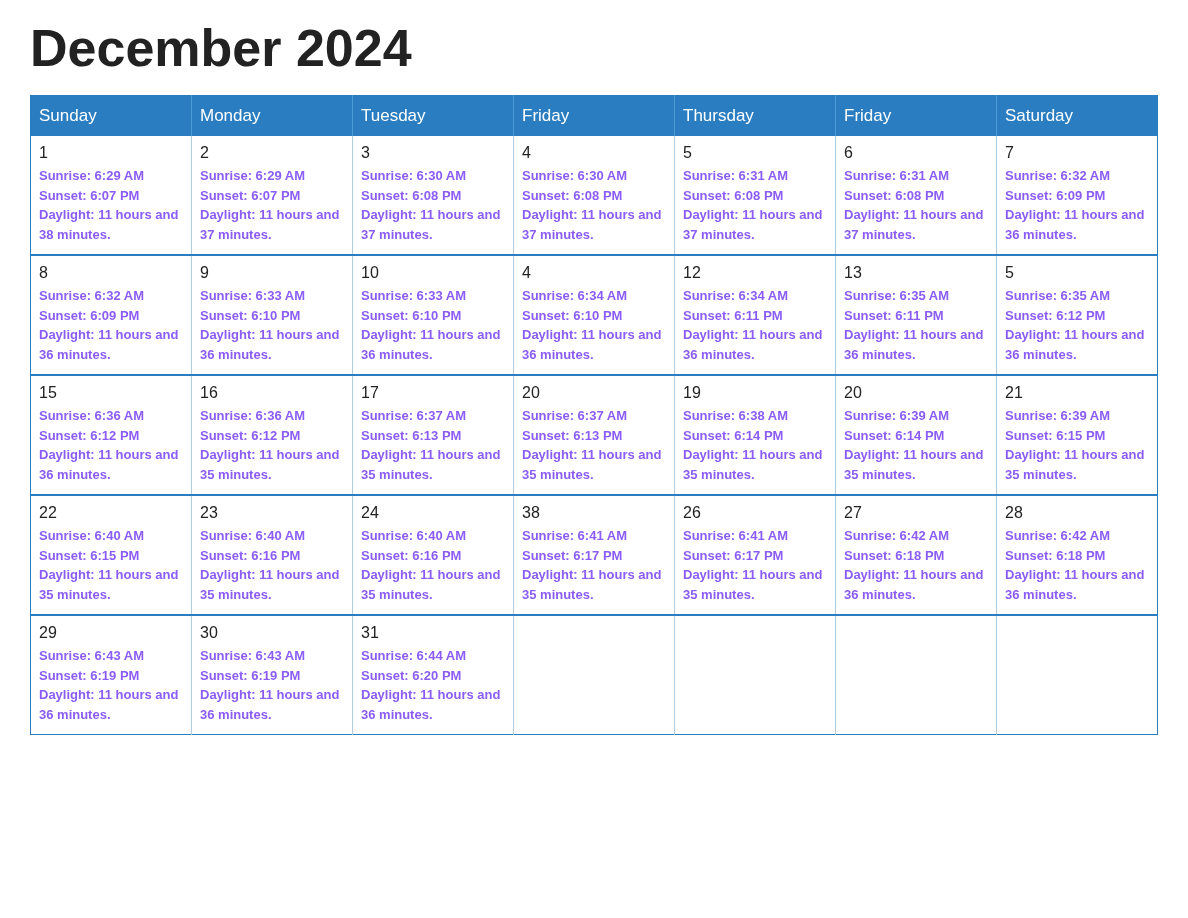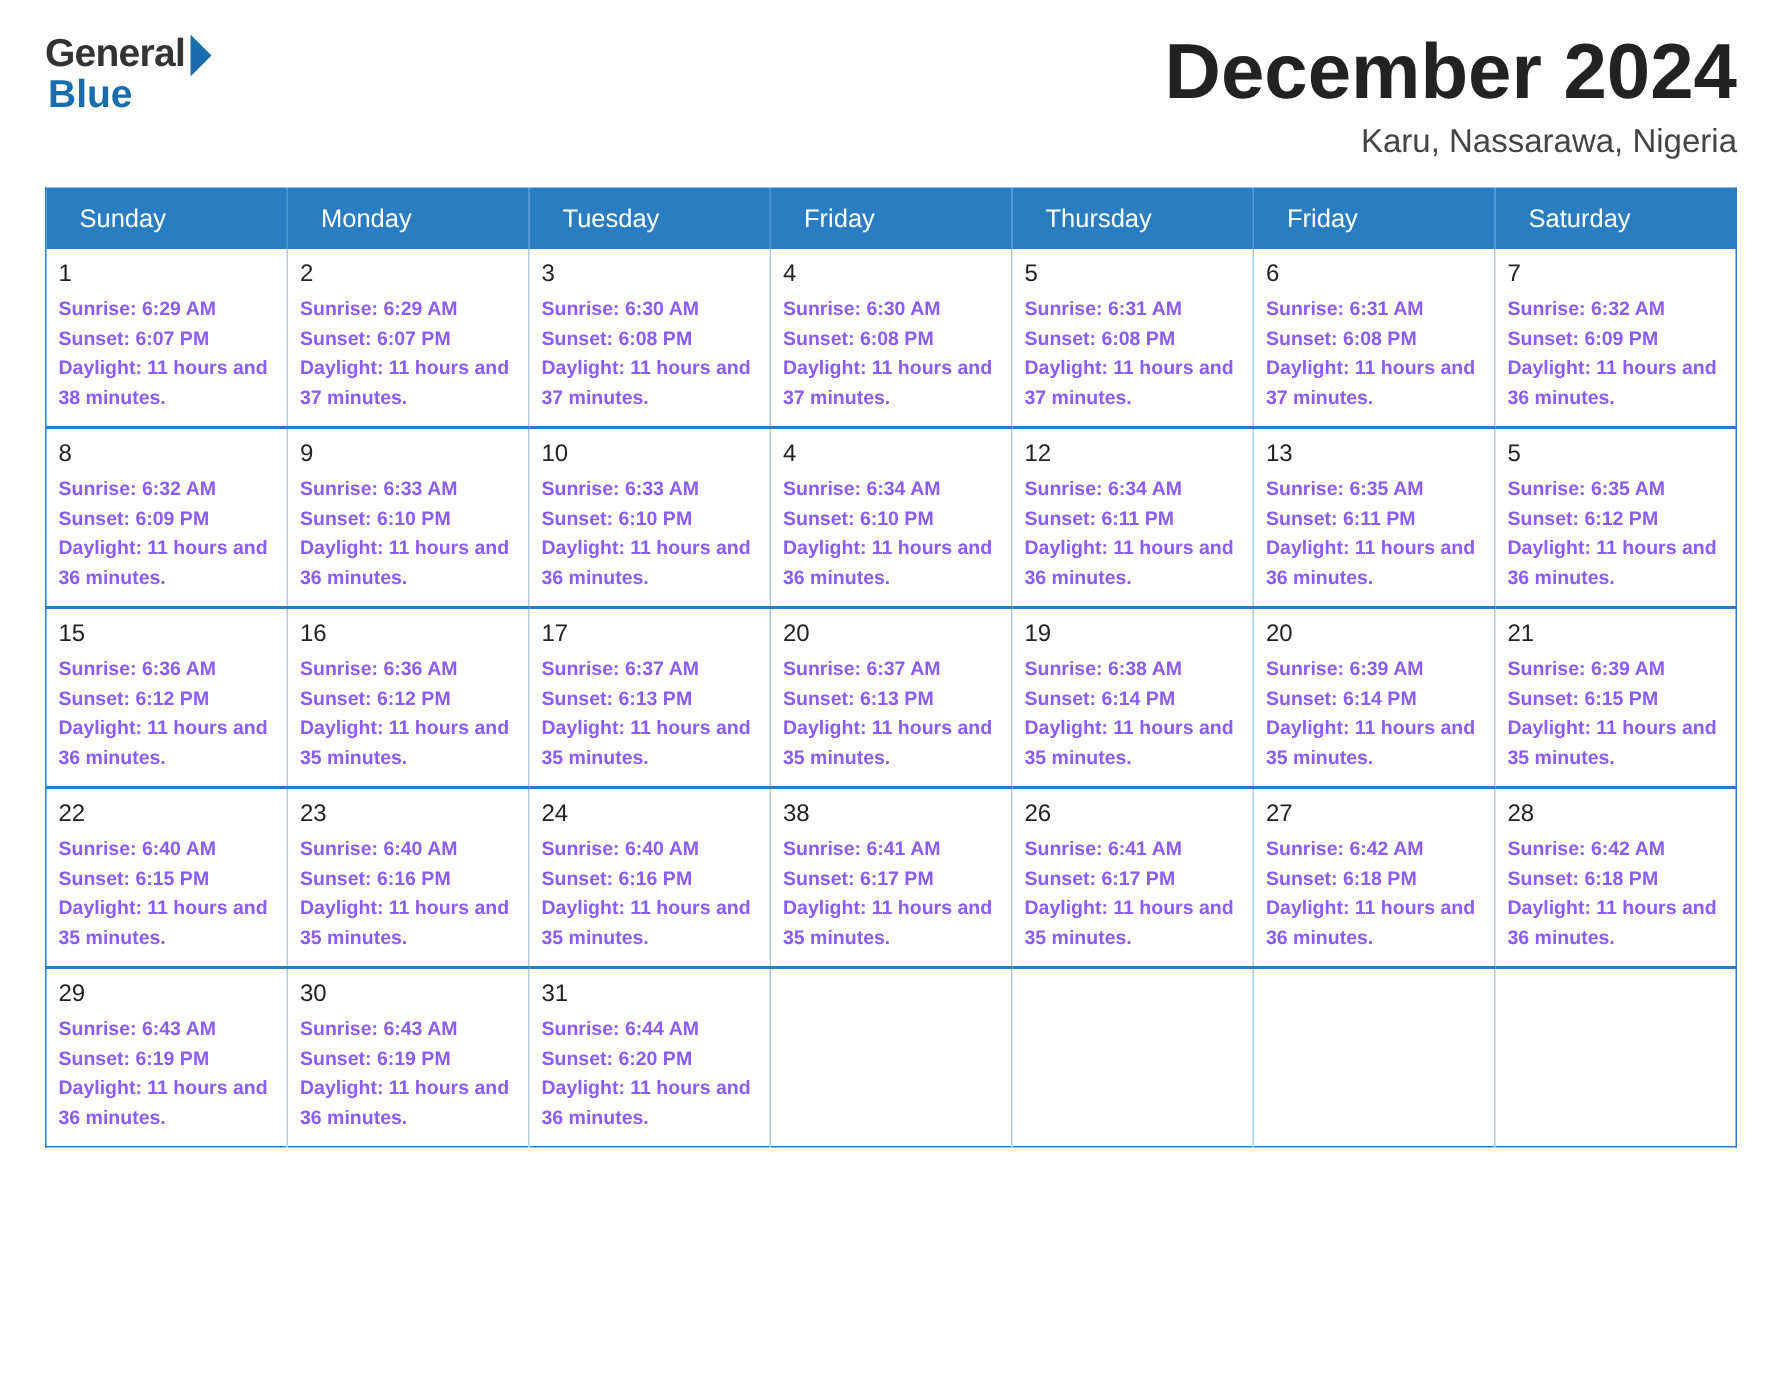--- a/index.html
+++ b/index.html
@@ -62,21 +62,21 @@
       margin-top: 4px;
     }
     table {
       width: 100%;
       border-collapse: collapse;
       border: 1px solid #2a7dc0;
     }
     thead tr th {
       background-color: #2a7dc0;
       color: #fff;
-      padding: 10px 22px;
+      padding: 10px 8px;
       font-size: 17px;
       font-weight: normal;
       text-align: left;
       border-right: 1px solid #4a9ad4;
     }
     thead tr th:last-child {
       border-right: none;
       margin-left: 20px;
     }
     tbody tr td {
@@ -108,30 +108,22 @@
       font-weight: bold;
     }
     .empty-cell {
       background: #fff;
     }
   </style>
 </head>
 <body>
 
 <div class="header-area">
-  <div class="logo">
-    <div class="logo-top">
-      <span class="logo-general">General</span>
-      <div class="logo-arrow"></div>
-    </div>
-    <span class="logo-blue">Blue</span>
-  </div>
   <div class="title-area">
     <div class="month-title">December 2024</div>
-    <div class="location-title">Karu, Nassarawa, Nigeria</div>
   </div>
 </div>
 
 <table>
   <thead>
     <tr>
     <th>Sunday</th>
         <th>Monday</th>
         <th>Tuesday</th>
         <th>Friday</th>

